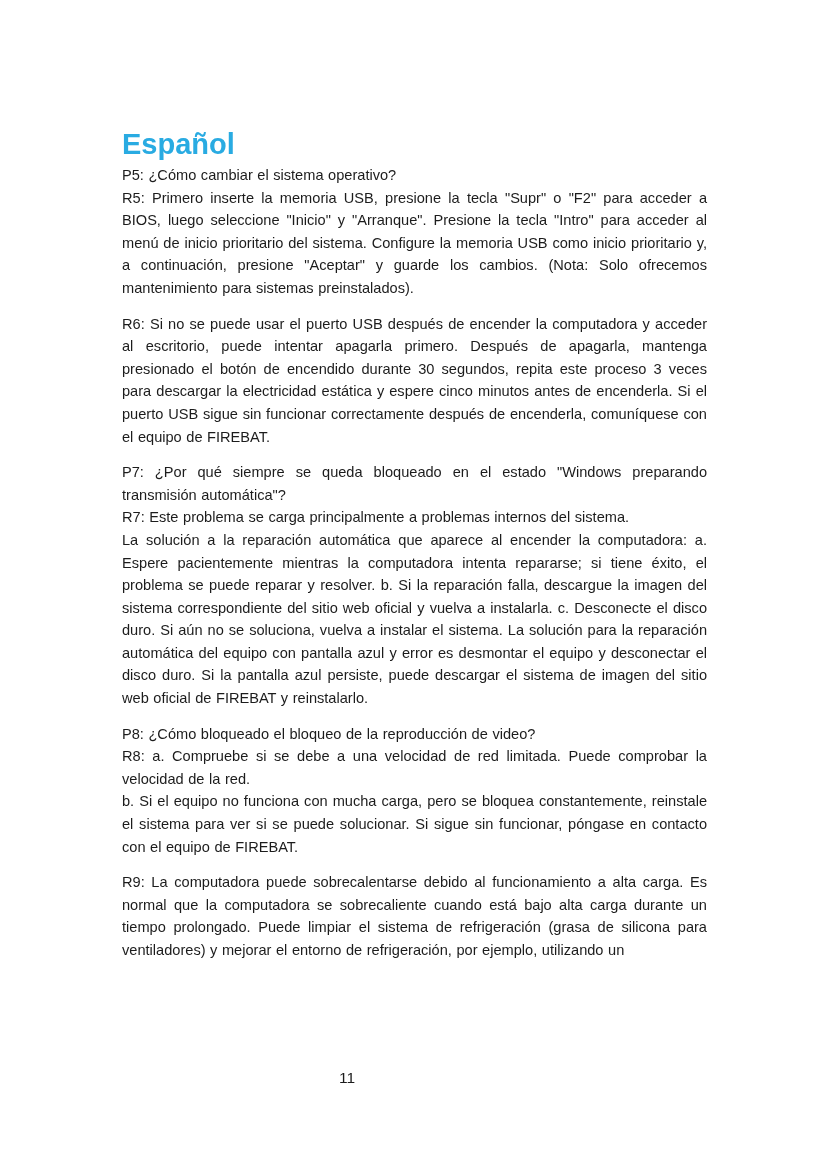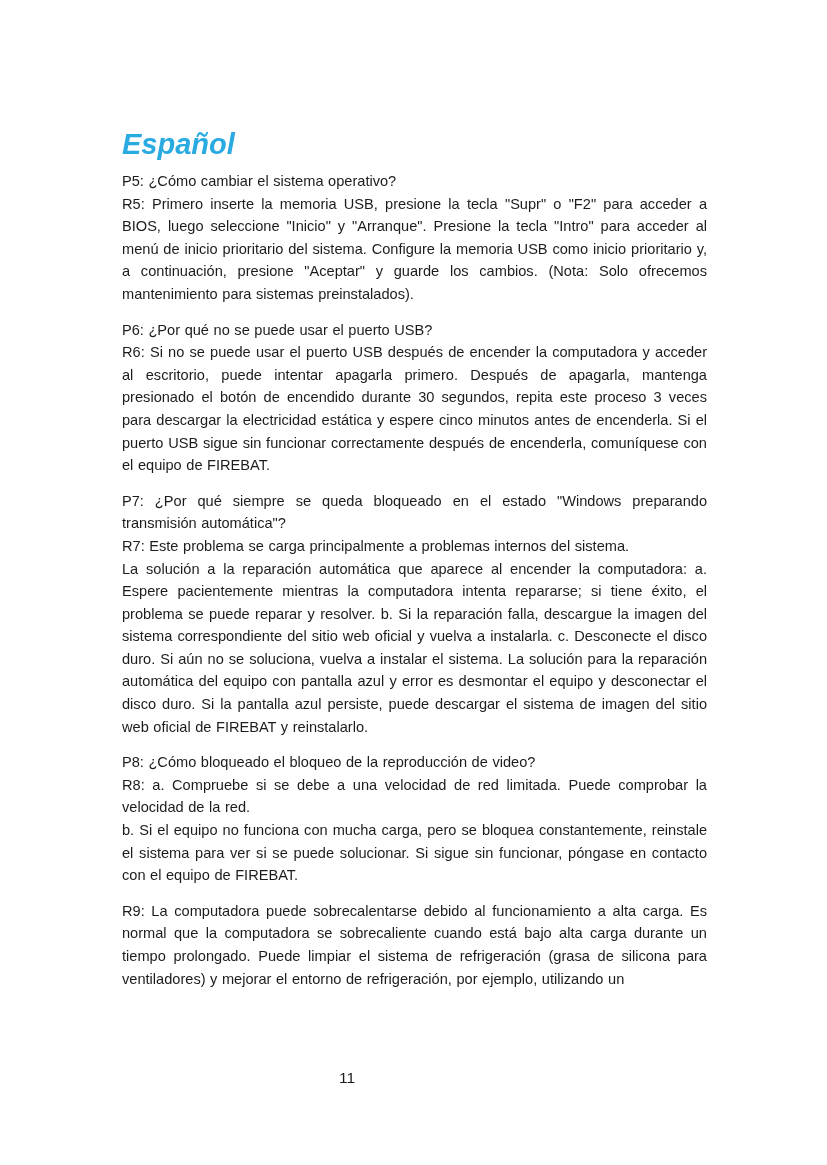--- a/index.html
+++ b/index.html
@@ -16,26 +16,25 @@
     overflow: hidden;
   }
   .doc-title {
     position: absolute;
     left: 122px;
     top: 109px;
     font-size: 29px;
     line-height: 32px;
     font-weight: 700;
     letter-spacing: 0px;
-    font-style: italic;
   }
   .content {
     position: absolute;
     left: 122px;
-    top: 170px;
+    top: 164px;
     width: 585px;
   }
   .faq-section {
     margin: 0 0 13px 0;
   }
   .para {
     margin: 0;
     font-size: 14.6px;
     line-height: 22.6px;
     text-align: justify;
@@ -59,21 +58,20 @@
   <h1 class="doc-title" style="color: rgb(41, 171, 226);">Español</h1>
 
   <div class="content" style="color: rgb(28, 28, 28);">
 
     <div class="faq-section">
       <p class="para">P5: ¿Cómo cambiar el sistema operativo?</p>
       <p class="para">R5: Primero inserte la memoria USB, presione la tecla "Supr" o "F2" para acceder a BIOS, luego seleccione "Inicio" y "Arranque". Presione la tecla "Intro" para acceder al menú de inicio prioritario del sistema. Configure la memoria USB como inicio prioritario y, a continuación, presione "Aceptar" y guarde los cambios. (Nota: Solo ofrecemos mantenimiento para sistemas preinstalados).</p>
     </div>
 
     <div class="faq-section">
-      <p class="para">P6: ¿Por qué no se puede usar el puerto USB?</p>
       <p class="para">R6: Si no se puede usar el puerto USB después de encender la computadora y acceder al escritorio, puede intentar apagarla primero. Después de apagarla, mantenga presionado el botón de encendido durante 30 segundos, repita este proceso 3 veces para descargar la electricidad estática y espere cinco minutos antes de encenderla. Si el puerto USB sigue sin funcionar correctamente después de encenderla, comuníquese con el equipo de FIREBAT.</p>
     </div>
 
     <div class="faq-section">
       <p class="para">P7: ¿Por qué siempre se queda bloqueado en el estado "Windows preparando transmisión automática"?</p>
       <p class="para">R7: Este problema se carga principalmente a problemas internos del sistema.</p>
       <p class="para">La solución a la reparación automática que aparece al encender la computadora: a. Espere pacientemente mientras la computadora intenta repararse; si tiene éxito, el problema se puede reparar y resolver. b. Si la reparación falla, descargue la imagen del sistema correspondiente del sitio web oficial y vuelva a instalarla. c. Desconecte el disco duro. Si aún no se soluciona, vuelva a instalar el sistema. La solución para la reparación automática del equipo con pantalla azul y error es desmontar el equipo y desconectar el disco duro. Si la pantalla azul persiste, puede descargar el sistema de imagen del sitio web oficial de FIREBAT y reinstalarlo.</p>
     </div>
 
     <div class="faq-section">

